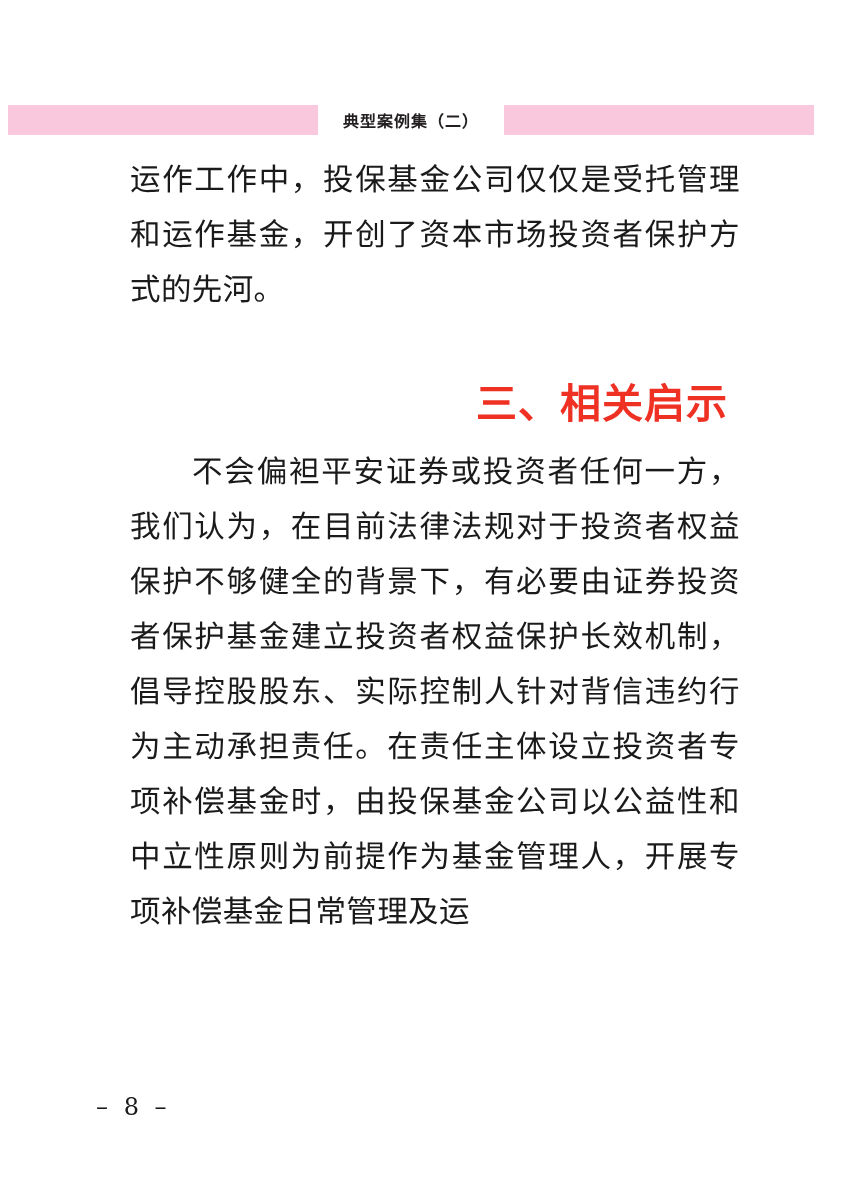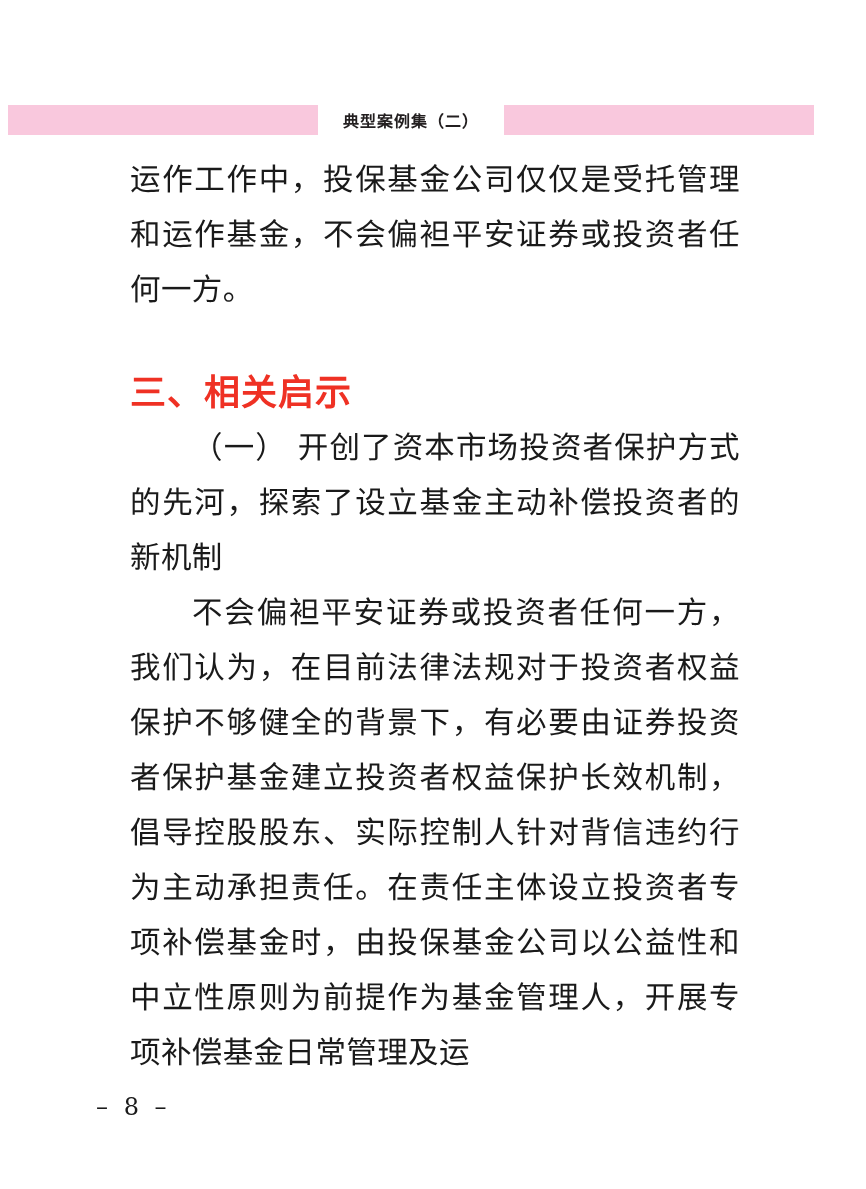--- a/index.html
+++ b/index.html
@@ -78,26 +78,27 @@
     text-align: justify;
     text-justify: inter-ideograph;
     letter-spacing: 0.4px;
     margin: 0;
   }
   .para.indent {
     text-indent: 62px;
   }
 
   .section-heading {
-    font-size: 36px;
+    font-size: 41px;
     line-height: 55px;
     font-weight: 700;
     color: #ef3124;
-    margin: 0;
+    margin: 12px;
     letter-spacing: 1px;
+    text-align: right;
   }
 
   .gap-before-heading { height: 48px; }
 
   
   .footer {
     position: absolute;
     left: 0;
     top: 1093px;
     width: 866px;
@@ -121,27 +122,26 @@
   <div class="header-band">
     <div class="band-seg band-left" style="background: rgb(249, 200, 221);"></div>
     <div class="band-center">
       <span class="header-title">典型案例集（二）</span>
     </div>
     <div class="band-seg band-right" style="background: rgb(249, 200, 221);"></div>
   </div>
 
   <div class="content">
 
-    <p class="para">运作工作中，投保基金公司仅仅是受托管理和运作基金，不会偏袒平安证券或投资者任何一方。</p>
+    <p class="para">运作工作中，投保基金公司仅仅是受托管理和运作基金，开创了资本市场投资者保护方式的先河。</p>
 
     <div class="gap-before-heading"></div>
 
     <h2 class="section-heading" style="color: rgb(239, 49, 36);">三、相关启示</h2>
 
-    <p class="para indent">（一）  开创了资本市场投资者保护方式的先河，探索了设立基金主动补偿投资者的新机制</p>
 
     <p class="para indent">不会偏袒平安证券或投资者任何一方，我们认为，在目前法律法规对于投资者权益保护不够健全的背景下，有必要由证券投资者保护基金建立投资者权益保护长效机制，倡导控股股东、实际控制人针对背信违约行为主动承担责任。在责任主体设立投资者专项补偿基金时，由投保基金公司以公益性和中立性原则为前提作为基金管理人，开展专项补偿基金日常管理及运</p>
 
   </div>
 
   <div class="footer">
     <span class="folio">– 8 –</span>
   </div>
 
 </div>

